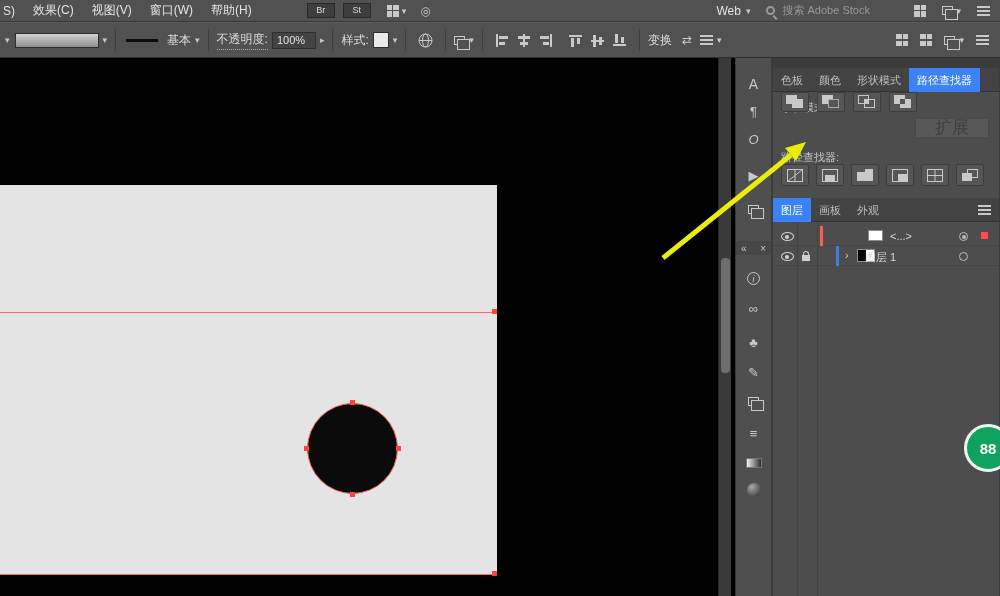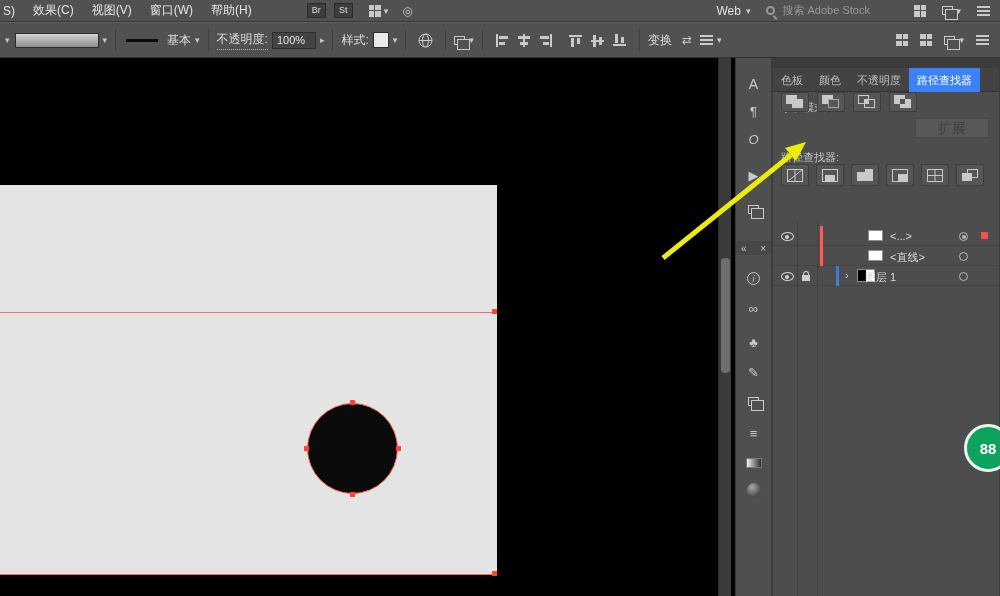--- a/index.html
+++ b/index.html
@@ -5,21 +5,21 @@
   * { box-sizing: border-box; }
   body { margin:0; background:#222; }
   .app{position:relative;width:1000px;height:596px;overflow:hidden;background:#3c3c3c;
        font-family:"Liberation Sans","DejaVu Sans",sans-serif;-webkit-user-select:none;user-select:none;}
 
   
   .menubar{position:absolute;left:0;top:0;width:1000px;height:22px;background:#515151;
            border-bottom:1px solid #3a3a3a;display:flex;align-items:center;font-size:12px;color:#e3e3e3;z-index:5;}
   .menu-item{padding:0 9px;white-space:nowrap;}
   .menu-item:first-child{padding-left:3px;}
-  .mini-btn{width:19px;height:15px;background:#3e3e3e;border:1px solid #2a2a2a;color:#dcdcdc;
+  .mini-btn{width:28px;height:15px;background:#3e3e3e;border:1px solid #2a2a2a;color:#dcdcdc;
             font-size:9px;line-height:13px;text-align:center;margin-left:8px;}
   .mb-icons{display:flex;align-items:center;margin-left:16px;gap:14px;color:#c9c9c9;}
   .iconrow{display:flex;align-items:center;gap:3px;}
   .spacer{flex:1;}
   .ws-switch{display:flex;align-items:center;gap:5px;margin-right:16px;font-size:12px;}
   .searchbox{display:flex;align-items:center;gap:7px;color:#989898;font-size:11px;width:148px;}
   .mb-right{display:flex;align-items:center;gap:16px;margin-right:10px;color:#c9c9c9;}
   .dd{font-size:9px;color:#c9c9c9;}
   .mag{position:relative;width:9px;height:9px;border:2px solid #989898;border-radius:50%;display:inline-block;flex:0 0 auto;}
   .mag::after{content:"";position:absolute;left:6px;top:7px;width:5px;height:2px;background:#989898;
@@ -79,21 +79,21 @@
   .ly-panel{top:140px;height:398px;}
   .ptabs{height:24px;display:flex;background:#434343;border-bottom:1px solid #333;align-items:flex-start;}
   .ptab{font-size:11px;color:#bdbdbd;padding:0 8px;line-height:24px;white-space:nowrap;}
   .ptab.active{background:#3b82f6;color:#fff;}
   .ptab-menu{margin:7px 8px 0 auto;}
   .pf-label{position:absolute;left:8px;font-size:11px;color:#c6c6c6;}
   .smbtn,.pfbtn{position:absolute;width:28px;height:20px;display:flex;align-items:center;justify-content:center;
                 background:#565656;border:1px solid #3d3d3d;border-radius:2px;}
   .pfbtn{height:22px;}
   .expand-btn{position:absolute;left:142px;top:50px;width:74px;height:20px;background:#585858;border:1px solid #4a4a4a;
-              border-radius:2px;color:#3e3e3e;font-size:14px;text-align:center;line-height:18px;}
+              border-radius:2px;color:#3e3e3e;font-size:17px;text-align:center;line-height:18px;}
 
   
   .lrows{position:absolute;left:0;top:28px;right:0;}
   .lrow{position:relative;height:20px;border-bottom:1px solid #454545;font-size:11px;color:#d8d8d8;}
   .lrow.selected::before{content:"";position:absolute;left:24px;right:0;top:0;bottom:0;background:#3a5a78;}
   .lrow > *{position:absolute;z-index:1;}
   .colsep{position:absolute;top:24px;bottom:0;width:1px;background:#424242;z-index:0;}
   .eye{left:8px;top:6px;width:13px;height:9px;border:1px solid #d0d0d0;border-radius:50%;}
   .eye::after{content:"";position:absolute;left:3px;top:1.5px;width:4px;height:4px;background:#d0d0d0;border-radius:50%;}
   .lockic{left:29px;top:9px;width:8px;height:6px;background:#cfcfcf;}
@@ -317,21 +317,21 @@
     <span class="dico" style="top:398px;"><span class="grad-ic"></span></span>
     <span class="dico" style="top:425px;"><span class="sphere-ic"></span></span>
   </div>
 
   <div class="paneldock">
 
     <div class="panel pf-panel">
       <div class="ptabs">
         <span class="ptab">色板</span>
         <span class="ptab">颜色</span>
-        <span class="ptab">不透明度</span>
+        <span class="ptab">形状模式</span>
         <span class="ptab active">路径查找器</span>
       </div>
       <span class="pf-label" style="top:32px;">形状模式:</span>
 
       <span class="smbtn" style="left:8px;">
         <svg width="18" height="14">
             <rect x="0" y="0" width="11" height="9" fill="#c9c9c9"></rect>
             <rect x="6" y="4" width="11" height="9" fill="#c9c9c9"></rect>
           </svg>
       </span>
@@ -393,43 +393,43 @@
       </span>
       <span class="pfbtn" style="left:183px;top:96px;">
         <svg width="16" height="13">
             <rect x="0" y="4" width="10" height="8" fill="#c9c9c9"></rect>
             <rect x="5.5" y="0.5" width="10" height="8" fill="none" stroke="#c9c9c9"></rect>
           </svg>
       </span>
     </div>
 
     <div class="panel ly-panel">
+      <div class="ptabs">
+        <span class="ptab active">图层</span>
+        <span class="ptab">画板</span>
+        <span class="ptab">外观</span>
+        <span class="ham ptab-menu"></span>
+      </div>
       <span class="colsep" style="left:24px;"></span>
       <span class="colsep" style="left:44px;"></span>
 
       <div class="lrows">
 
 
 
         <div class="lrow">
           <span class="eye"></span>
           <span class="cbar red"></span>
           <span class="lthumb sm" style="left:95px;"></span>
           <span class="lname" style="left:117px;">&lt;...&gt;</span>
           <span class="tgt dbl"></span>
           <span class="proxy"></span>
         </div>
 
 
-        <div class="lrow">
-          <span class="cbar red"></span>
-          <span class="lthumb sm" style="left:95px;"></span>
-          <span class="lname" style="left:117px;">&lt;直线&gt;</span>
-          <span class="tgt"></span>
-        </div>
 
 
         <div class="lrow">
           <span class="eye"></span>
           <span class="lockic"></span>
           <span class="cbar blue"></span>
           <span class="chev" style="left:72px;">›</span>
           <span class="lthumb bw" style="left:84px;"></span>
           <span class="lname" style="left:92px;">图层 1</span>
           <span class="tgt"></span>

